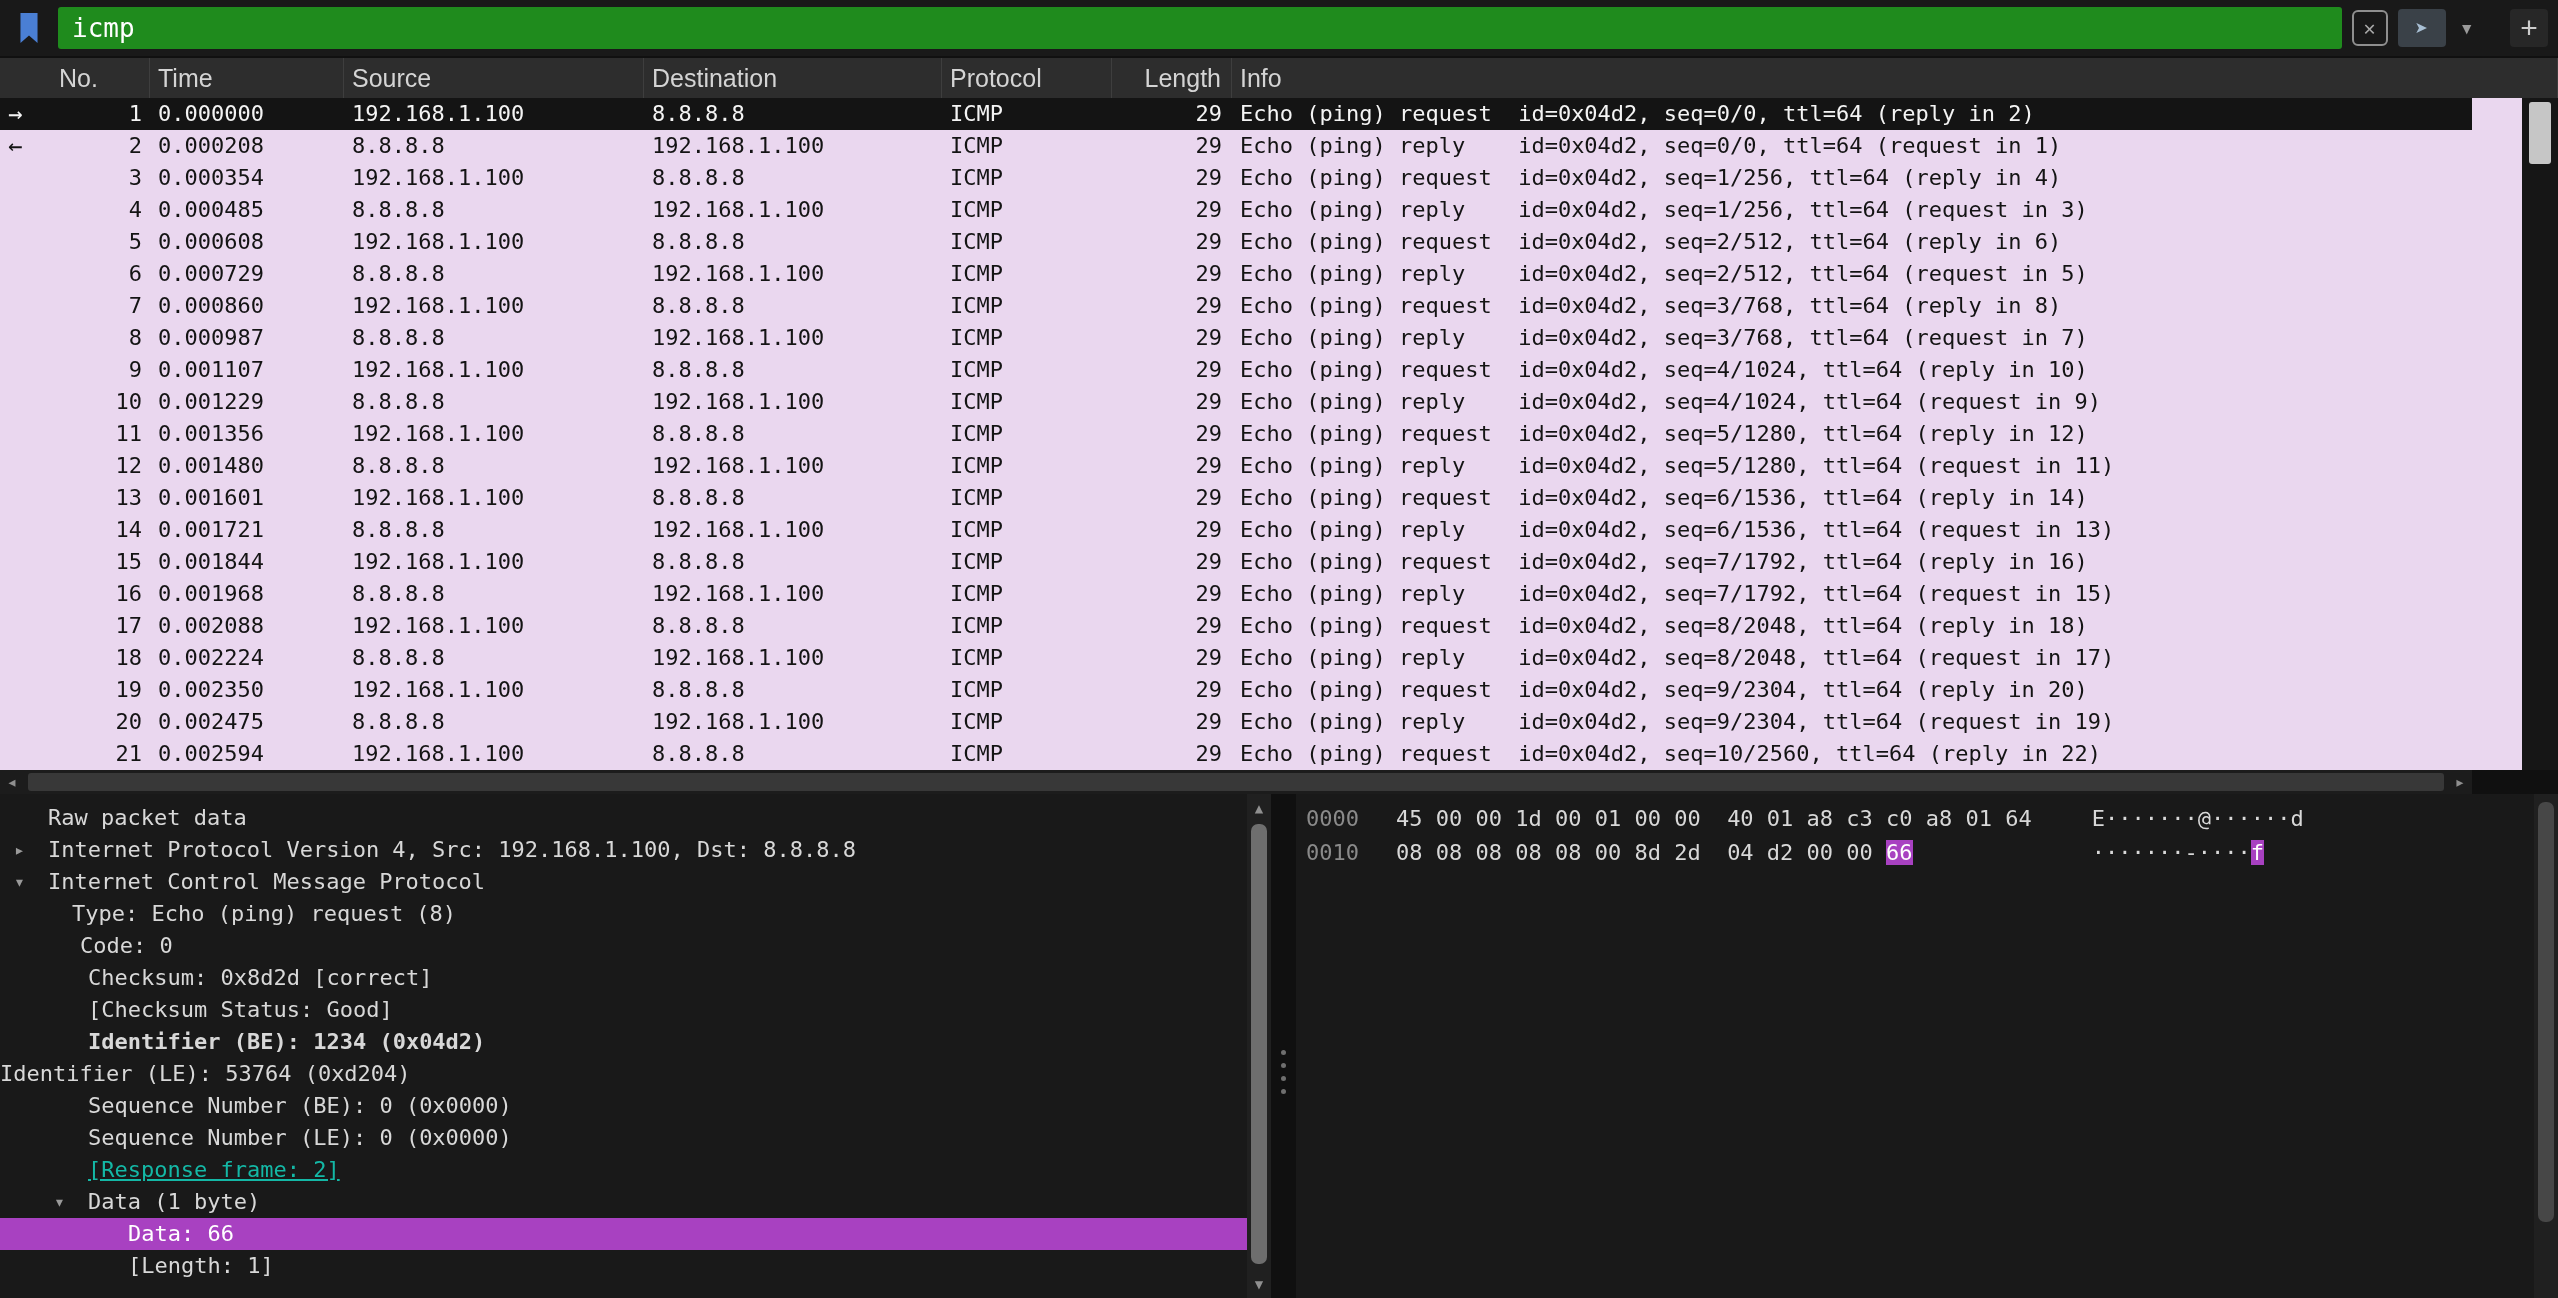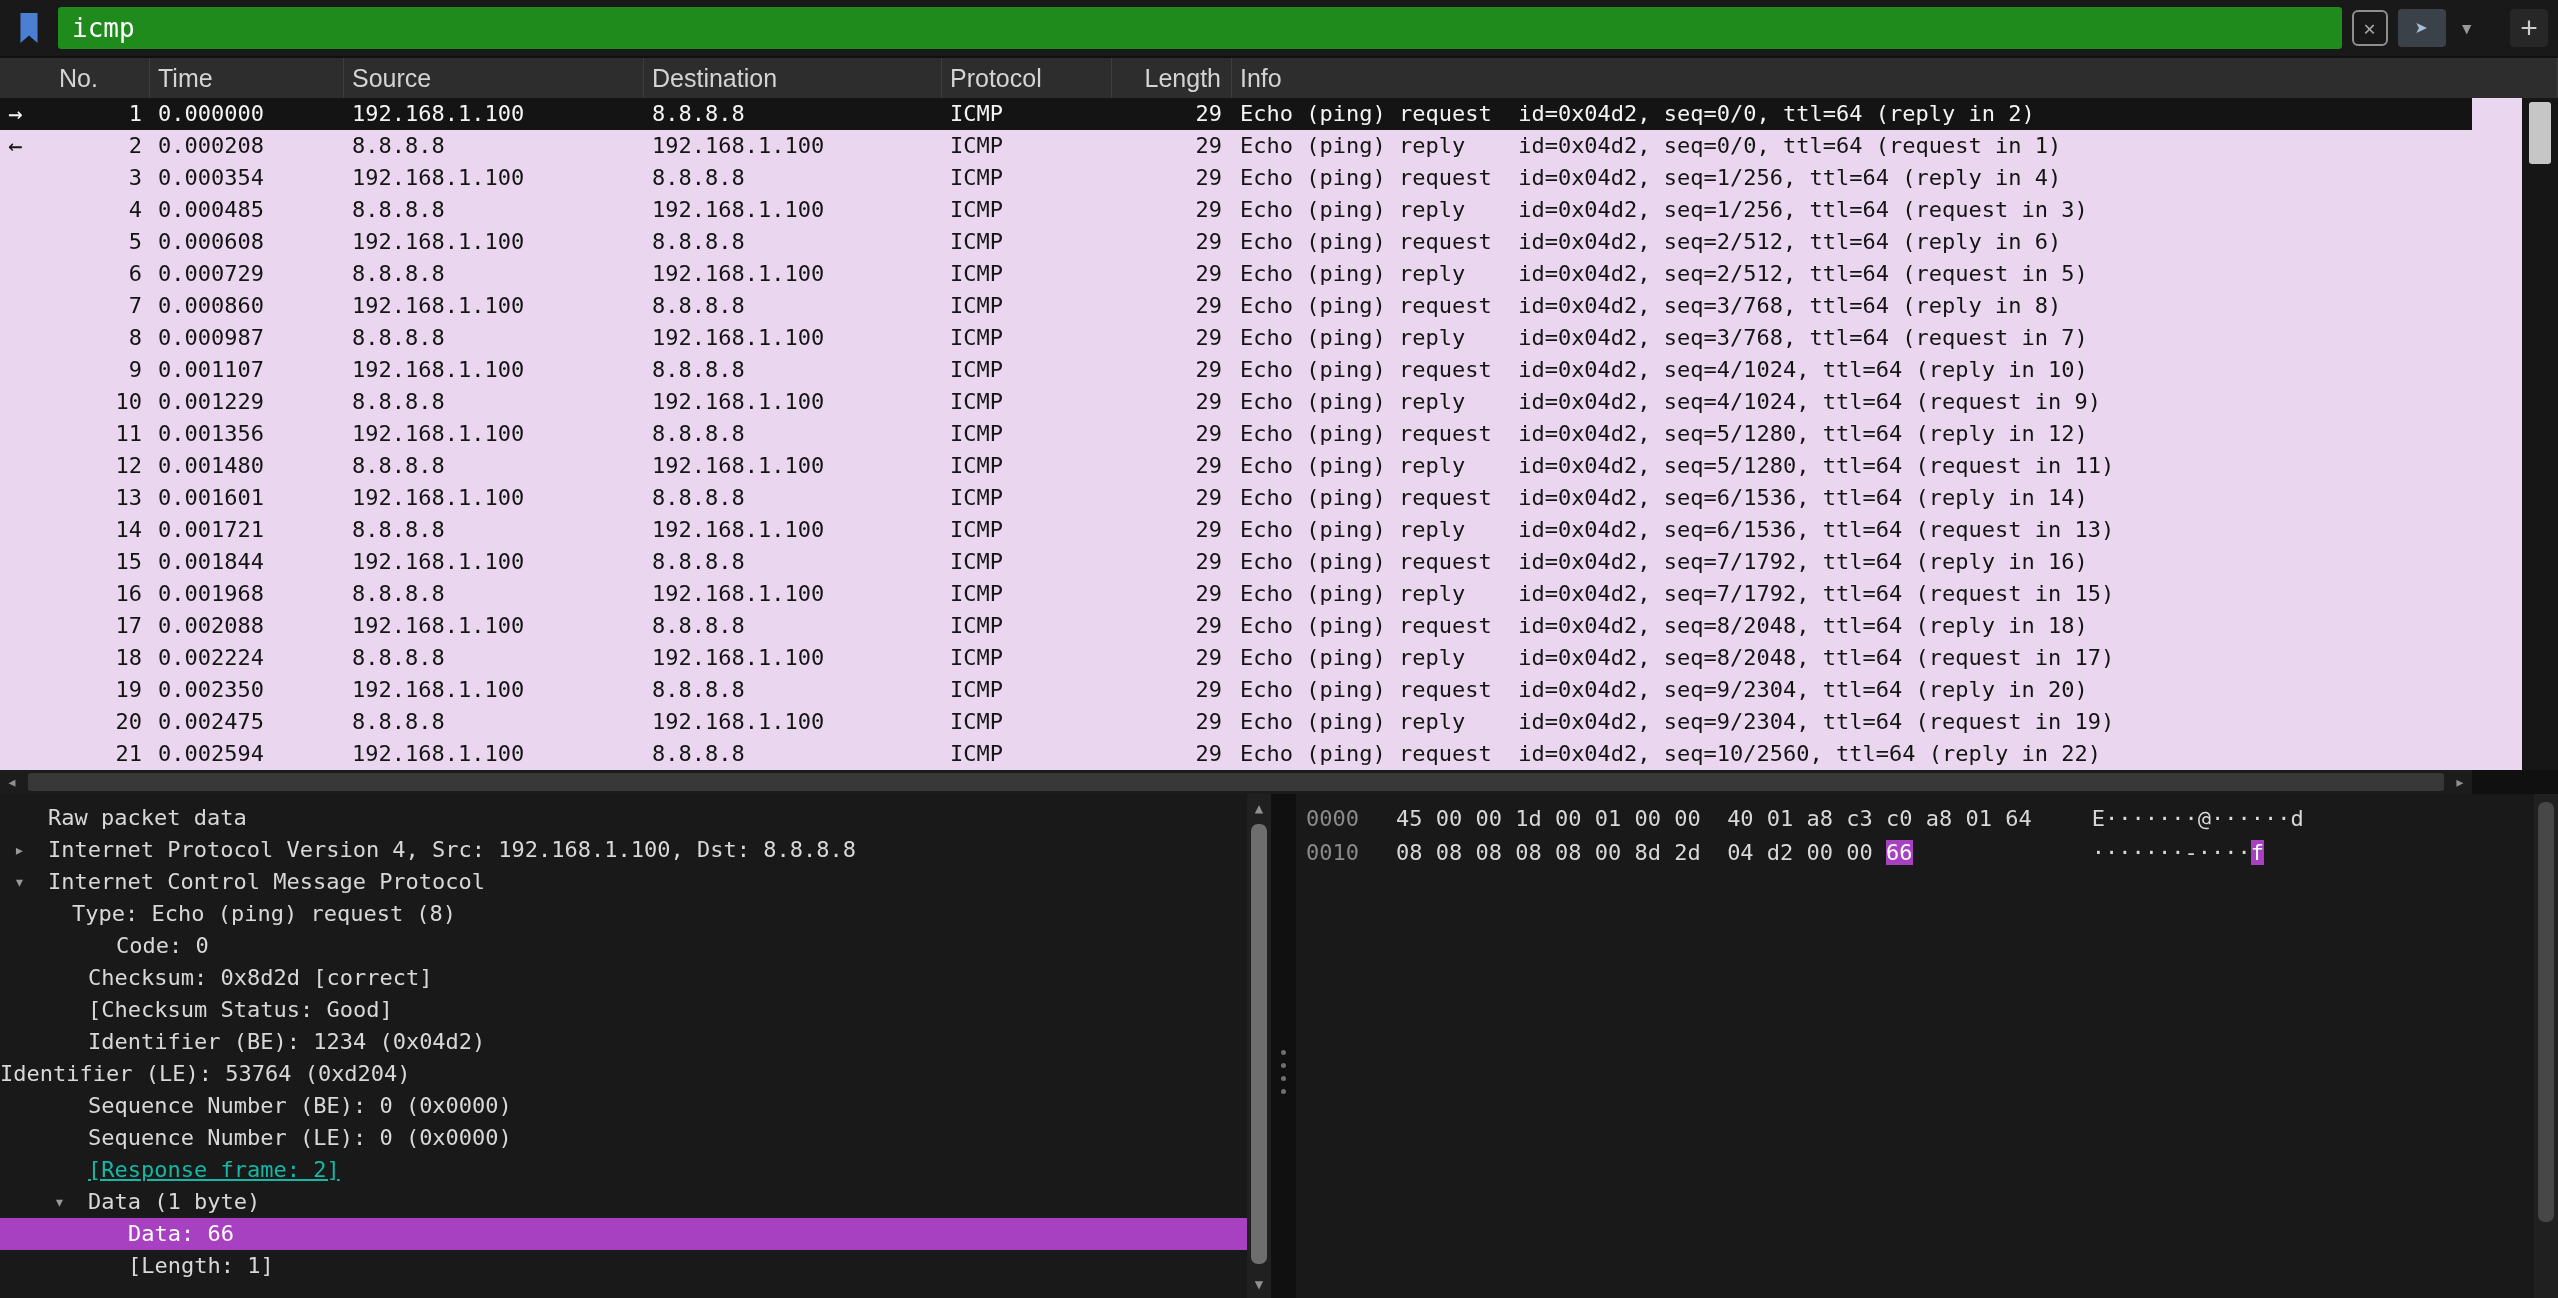--- a/index.html
+++ b/index.html
@@ -330,24 +330,24 @@
     <span class="harrow left">◂</span>
     <div class="hthumb"></div>
     <span class="harrow right">▸</span>
   </div>
 
   <div class="details" id="details">
       <div class="dline" style="padding-left: 48px;"><span class="dtext">Raw packet data</span></div>
       <div class="dline" style="padding-left: 48px;"><span class="darrow" style="left: 14px;">▸</span><span class="dtext">Internet Protocol Version 4, Src: 192.168.1.100, Dst: 8.8.8.8</span></div>
       <div class="dline" style="padding-left: 48px;"><span class="darrow" style="left: 14px;">▾</span><span class="dtext">Internet Control Message Protocol</span></div>
       <div class="dline" style="padding-left: 72px;"><span class="dtext">Type: Echo (ping) request (8)</span></div>
-      <div class="dline" style="padding-left: 116px;"><span class="dtext">Code: 0</span></div>
+      <div class="dline" style="padding-left: 44px; margin-left: 36px;"><span class="dtext">Code: 0</span></div>
       <div class="dline" style="padding-left: 88px;"><span class="dtext">Checksum: 0x8d2d [correct]</span></div>
       <div class="dline" style="padding-left: 88px;"><span class="dtext">[Checksum Status: Good]</span></div>
-      <div class="dline" style="padding-left: 88px;"><span class="dtext">Identifier (BE): 1234 (0x04d2)</span></div>
+      <div class="dline" style="padding-left: 88px; font-weight: bold;"><span class="dtext">Identifier (BE): 1234 (0x04d2)</span></div>
       <div class="dline" style=""><span class="dtext">Identifier (LE): 53764 (0xd204)</span></div>
       <div class="dline" style="padding-left: 88px;"><span class="dtext">Sequence Number (BE): 0 (0x0000)</span></div>
       <div class="dline" style="padding-left: 88px;"><span class="dtext">Sequence Number (LE): 0 (0x0000)</span></div>
       <div class="dline" style="padding-left: 88px;"><span class="dtext dlink">[Response frame: 2]</span></div>
       <div class="dline" style="padding-left: 88px;"><span class="darrow" style="left: 54px;">▾</span><span class="dtext">Data (1 byte)</span></div>
       <div class="dline dsel" style="padding-left: 128px;"><span class="dtext">Data: 66</span></div>
       <div class="dline" style="padding-left: 128px;"><span class="dtext">[Length: 1]</span></div>
     </div>
   <div class="dscroll">
     <span class="darrow-btn dup">▲</span>

